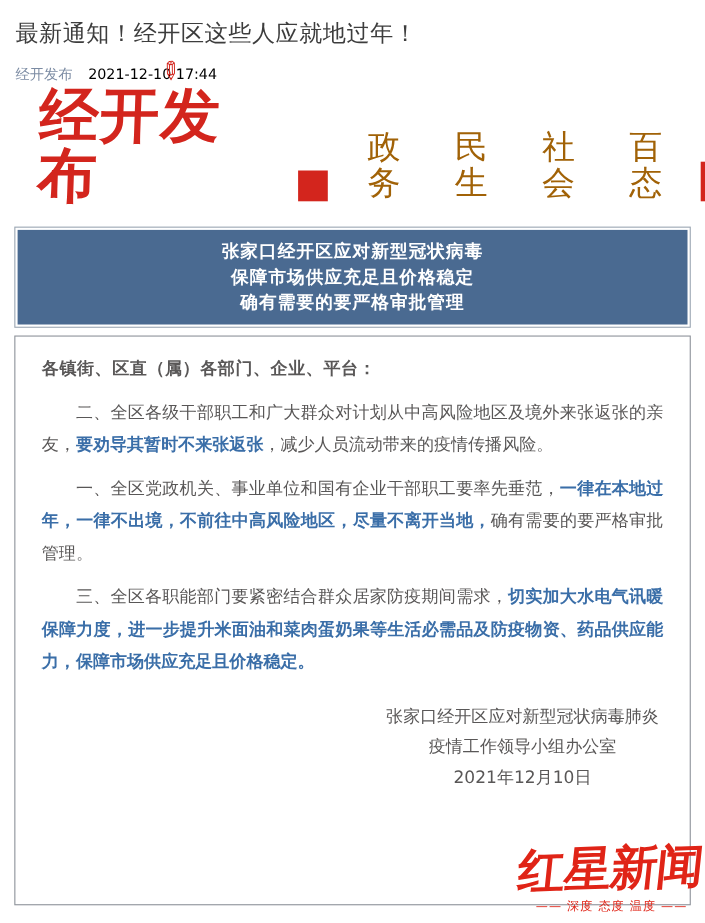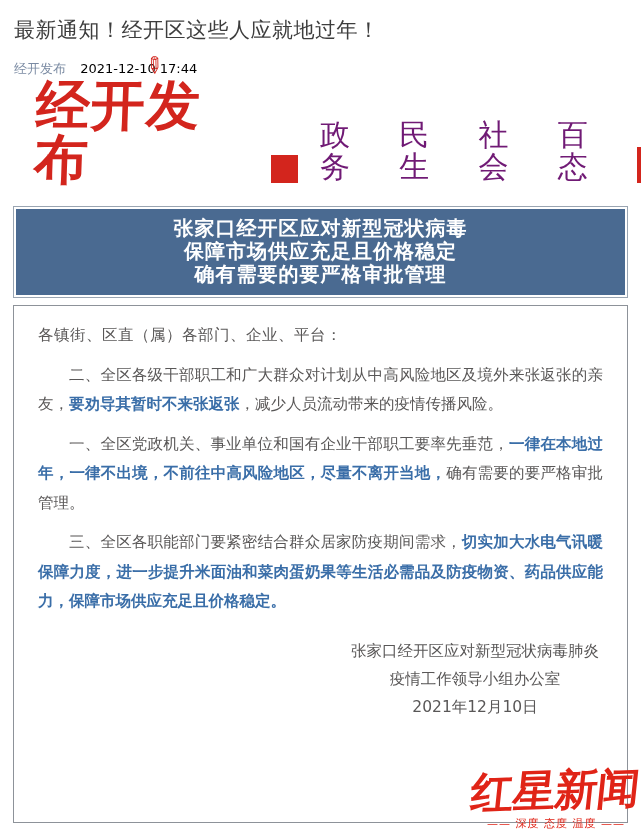--- a/index.html
+++ b/index.html
@@ -38,41 +38,41 @@
   }
   .pencil-icon{
     position:absolute;left:107px;top:-24px;
     font-size:22px;color:var(--brand-red);
     transform:rotate(42deg);font-weight:normal;
   }
   .tagline{display:flex;align-items:flex-end;margin-left:20px;padding-bottom:4px;}
   .brand-square{width:28px;height:28px;background:var(--brand-red);margin-right:22px;}
   .tagline-words{display:flex;align-items:flex-end;}
   .tagline-words .tag-word{
-    font-size:30px;line-height:32px;color:#701a75;margin-right:21px;
+    font-size:30px;line-height:32px;color:#a16207;margin-right:21px;text-align:center;
   }
   .tagline-separator{width:4px;height:36px;background:var(--brand-red);margin-left:0px;}
   
   .notice-head-wrap{
     margin:19px 13px 0 13px;
     border:1px solid #9aa5b2;background:#fff;padding:2px;
   }
   .notice-head{
     background:var(--head-bg);color:#fff;text-align:center;
-    font-weight:bold;font-size:20px;line-height:23px;
+    font-weight:bold;font-size:16px;line-height:23px;
     padding:8px 0 9px 0;letter-spacing:1px;
   }
   
   .notice-body{
     margin:7px 13px 0 13px;border:1px solid #8d9299;background:#fff;
     padding:15px 24px 8px 24px;
     font-size:15.5px;line-height:29.5px;color:var(--body-gray);
     min-height:518px;
   }
-  .salutation{font-weight:normal;letter-spacing:0.5px;}
+  .salutation{font-weight:bold;letter-spacing:0.5px;}
   .para{margin-top:10px;text-indent:2em;text-align:justify;}
   .para .em{color:var(--em-blue);font-weight:bold;}
   .signature{margin-top:20px;text-align:right;padding-right:4px;}
   .signature-inner{display:inline-block;text-align:center;line-height:28px;}
   
   .watermark{
     position:absolute;right:0px;top:766px;z-index:5;
     text-align:center;color:var(--wm-red);pointer-events:none;
   }
   .wm-logo{

